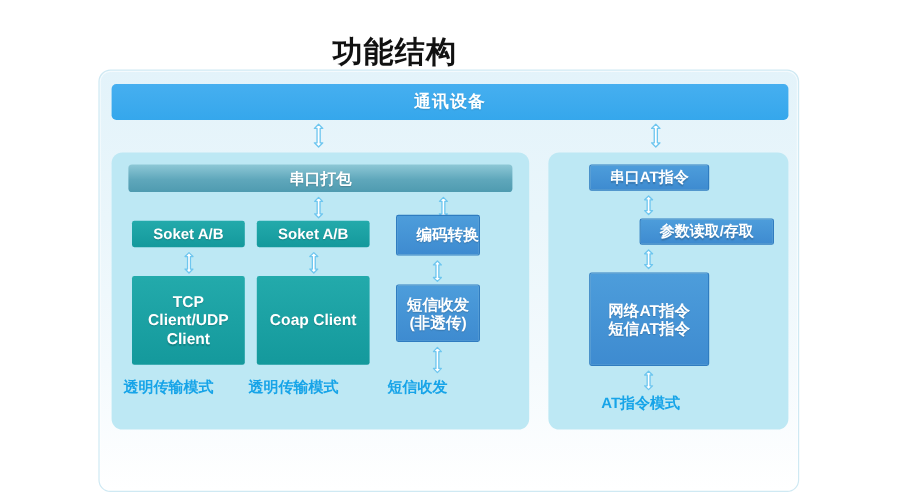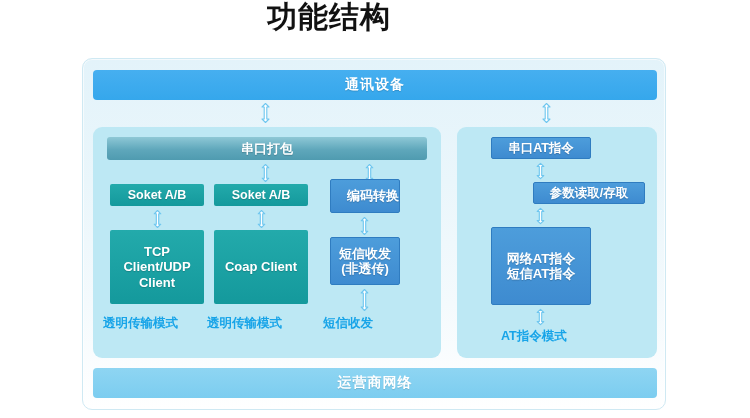--- a/index.html
+++ b/index.html
@@ -7,25 +7,25 @@
     width: 750px; height: 418px;
     background: #ffffff;
     font-family: "Liberation Sans", "DejaVu Sans", sans-serif;
     overflow: hidden;
   }
 
   
   .page-title {
     width: 658px;
     text-align: center;
-    font-size: 30px;
+    font-size: 25px;
     font-weight: bold;
     color: #111111;
     letter-spacing: 1px;
-    padding-top: 0;
+    padding-top: 27px;
     height: 46px;
     line-height: 34px;
   }
 
   
   .outer-frame {
     position: absolute;
     left: 82px; top: 58px;
     width: 584px; height: 352px;
     border-radius: 10px;
@@ -203,15 +203,14 @@
 
     <div class="arrow" style="left:78px; top:181px;">
       <svg viewBox="0 0 11 18" height="18">
           <path d="M5.5 1.3 L8.8 4.5 H6.7 V13.5 H8.8 L5.5 16.7 L2.2 13.5 H4.3 V4.5 H2.2 Z" fill="#ffffff" stroke="#6ec6ef" stroke-width="1.1" stroke-linejoin="round"></path>
         </svg>
     </div>
 
     <div class="caption" style="left:44px; top:201px; width:80px;">AT指令模式</div>
   </div>
 
-  <div class="bar bar-bottom">运营商网络</div>
 
 </div>
 
 </body></html>

